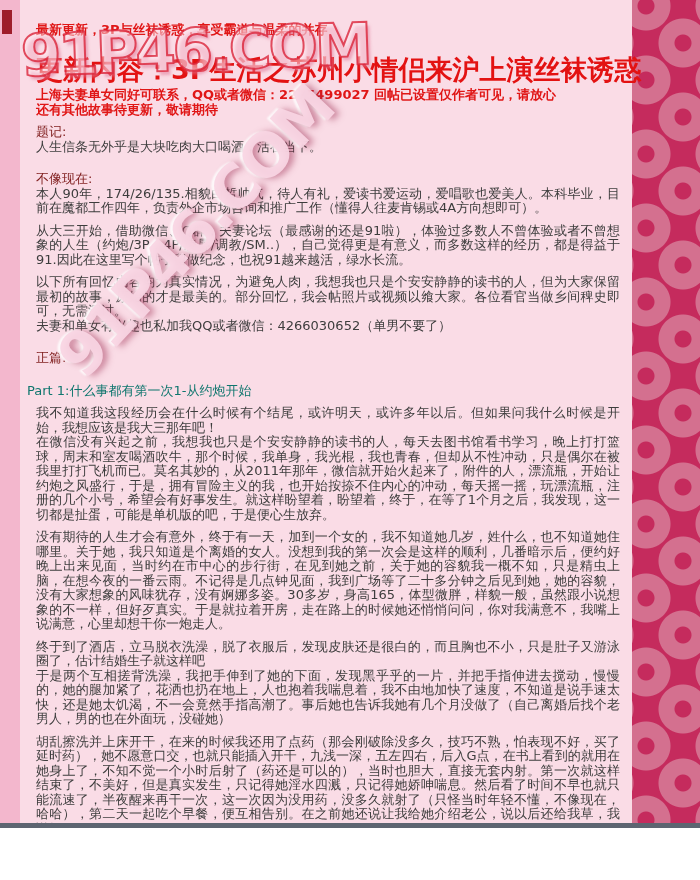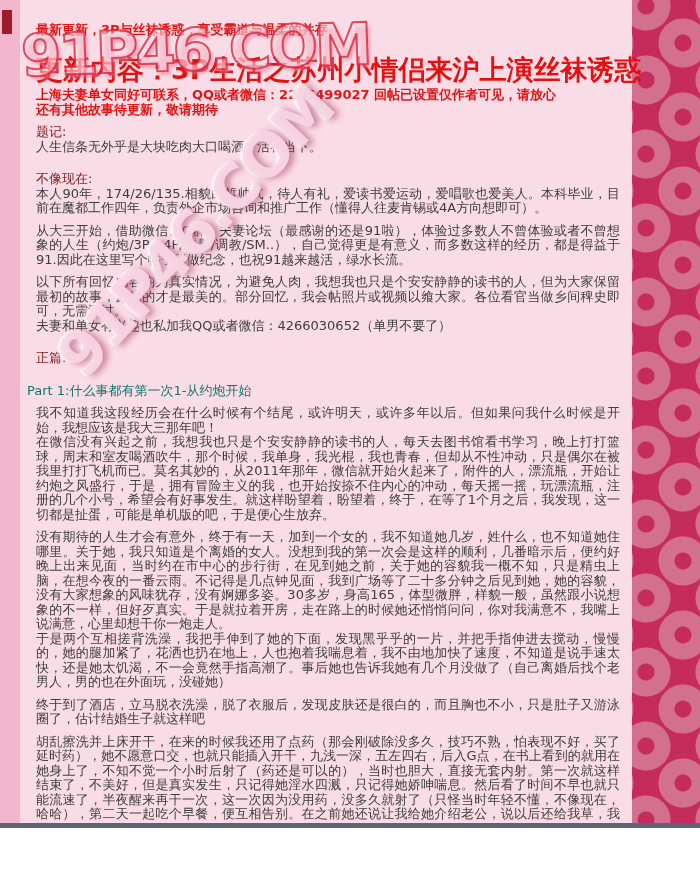--- a/index.html
+++ b/index.html
@@ -74,22 +74,22 @@
 
     <div class="para mt1">以下所有回忆内容均为真实情况，为避免人肉，我想我也只是个安安静静的读书的人，但为大家保留最初的故事，原始的才是最美的。部分回忆，我会帖照片或视频以飨大家。各位看官当做乡间稗史即可，无需深讨。</div>
     <div class="para">夫妻和单女有兴趣也私加我QQ或者微信：4266030652（单男不要了）</div>
 
     <div class="label mt2">正篇:</div>
 
     <div class="part-title mt2">Part 1:什么事都有第一次1-从约炮开始</div>
     <div class="para mt1">我不知道我这段经历会在什么时候有个结尾，或许明天，或许多年以后。但如果问我什么时候是开始，我想应该是我大三那年吧！</div>
     <div class="para">在微信没有兴起之前，我想我也只是个安安静静的读书的人，每天去图书馆看书学习，晚上打打篮球，周末和室友喝酒吹牛，那个时候，我单身，我光棍，我也青春，但却从不性冲动，只是偶尔在被我里打打飞机而已。莫名其妙的，从2011年那年，微信就开始火起来了，附件的人，漂流瓶，开始让约炮之风盛行，于是，拥有冒险主义的我，也开始按捺不住内心的冲动，每天摇一摇，玩漂流瓶，注册的几个小号，希望会有好事发生。就这样盼望着，盼望着，终于，在等了1个月之后，我发现，这一切都是扯蛋，可能是单机版的吧，于是便心生放弃。</div>
     <div class="para mt1">没有期待的人生才会有意外，终于有一天，加到一个女的，我不知道她几岁，姓什么，也不知道她住哪里。关于她，我只知道是个离婚的女人。没想到我的第一次会是这样的顺利，几番暗示后，便约好晚上出来见面，当时约在市中心的步行街，在见到她之前，关于她的容貌我一概不知，只是精虫上脑，在想今夜的一番云雨。不记得是几点钟见面，我到广场等了二十多分钟之后见到她，她的容貌，没有大家想象的风味犹存，没有婀娜多姿。30多岁，身高165，体型微胖，样貌一般，虽然跟小说想象的不一样，但好歹真实。于是就拉着开房，走在路上的时候她还悄悄问问，你对我满意不，我嘴上说满意，心里却想干你一炮走人。</div>
+    <div class="para mt1">终于到了酒店，立马脱衣洗澡，脱了衣服后，发现皮肤还是很白的，而且胸也不小，只是肚子又游泳圈了，估计结婚生子就这样吧</div>
     <div class="para">于是两个互相搓背洗澡，我把手伸到了她的下面，发现黑乎乎的一片，并把手指伸进去搅动，慢慢的，她的腿加紧了，花洒也扔在地上，人也抱着我喘息着，我不由地加快了速度，不知道是说手速太快，还是她太饥渴，不一会竟然手指高潮了。事后她也告诉我她有几个月没做了（自己离婚后找个老男人，男的也在外面玩，没碰她）</div>
-    <div class="para mt1">终于到了酒店，立马脱衣洗澡，脱了衣服后，发现皮肤还是很白的，而且胸也不小，只是肚子又游泳圈了，估计结婚生子就这样吧</div>
     <div class="para mt1">胡乱擦洗并上床开干，在来的时候我还用了点药（那会刚破除没多久，技巧不熟，怕表现不好，买了延时药），她不愿意口交，也就只能插入开干，九浅一深，五左四右，后入G点，在书上看到的就用在她身上了，不知不觉一个小时后射了（药还是可以的），当时也胆大，直接无套内射。第一次就这样结束了，不美好，但是真实发生，只记得她淫水四溅，只记得她娇呻喘息。然后看了时间不早也就只能流速了，半夜醒来再干一次，这一次因为没用药，没多久就射了（只怪当时年轻不懂，不像现在，哈哈），第二天一起吃个早餐，便互相告别。在之前她还说让我给她介绍老公，说以后还给我草，我说好。</div>
     <div class="para mt1">在她满怀欣喜坐进出租车事，我独自转身，心想： 妈的，这个女人夺了我的第一次，约炮！</div>
 
   </div>
 
   <div class="wm-top">91P46.COM</div>
   <div class="wm-diag">91P46.COM</div>
 
   <div class="bottom-strip"></div>
 </div>

